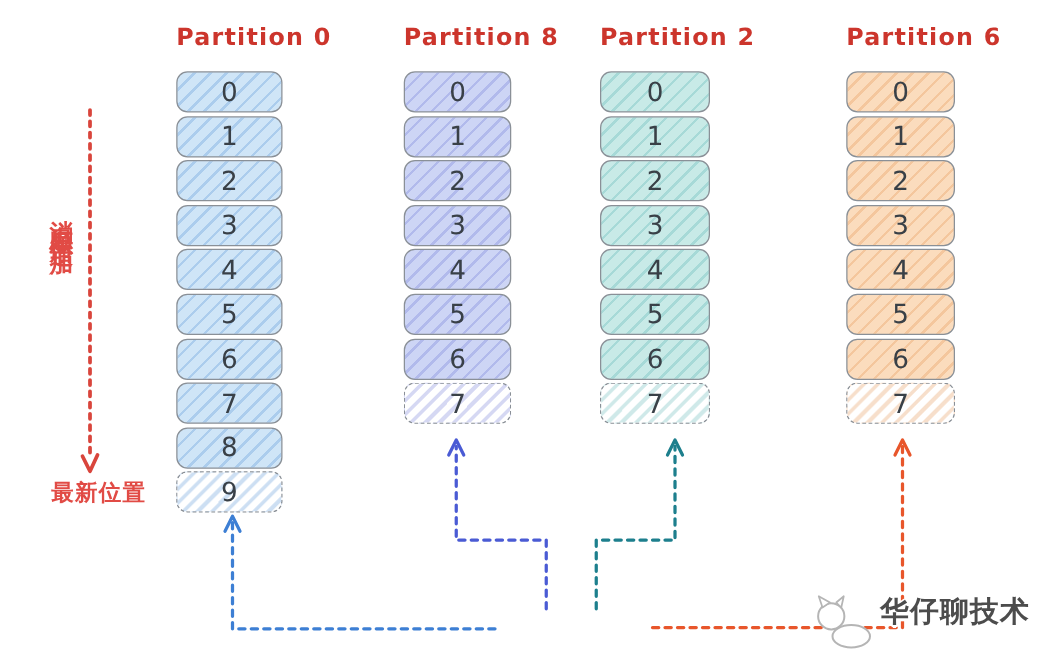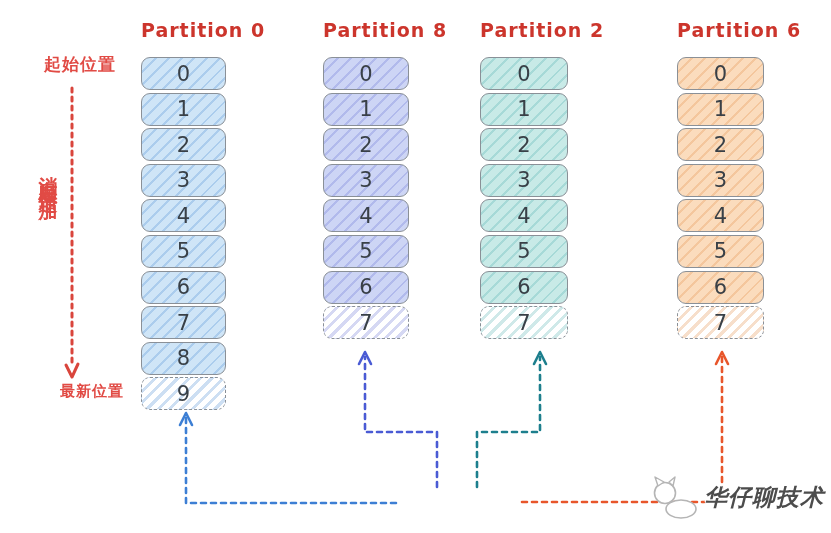--- a/index.html
+++ b/index.html
@@ -12,43 +12,43 @@
   .start-label{
     position:absolute;left:36px;top:53px;width:88px;text-align:center;
     color:var(--label-red);font-size:17px;font-weight:600;letter-spacing:1px;
   }
   .append-label{
     position:absolute;left:36px;top:160px;height:150px;
     writing-mode:vertical-rl;text-orientation:upright;
     color:var(--label-red);font-size:19px;font-weight:600;letter-spacing:5px;
   }
   .latest-label{
-    position:absolute;left:34px;top:382px;width:90px;text-align:right;
-    color:var(--label-red);font-size:15px;font-weight:600;letter-spacing:1px;
+    position:absolute;left:34px;top:382px;width:90px;text-align:center;
+    color:var(--label-red);font-size:18px;font-weight:600;letter-spacing:1px;
   }
   
   .column{position:absolute;top:20px;}
   .col-title{
     color:var(--title-red);font-size:19px;font-weight:700;letter-spacing:1px;
     text-align:right;line-height:20px;margin-bottom:17px;white-space:nowrap;
   }
   .cells{display:flex;flex-direction:column;gap:2.6px;}
   .cell{
     box-sizing:border-box;height:33px;border:1.6px solid var(--cell-border);
     border-radius:9px;display:flex;align-items:center;justify-content:center;
     font-size:21px;font-weight:500;color:var(--cell-number);
   }
   .cell--dashed{border-style:dashed;}
   
   .write-label{
     position:absolute;left:396px;top:487px;width:126px;text-align:center;
     color:var(--label-red);font-size:20px;font-weight:600;letter-spacing:1px;
   }
   .watermark{
-    position:absolute;left:650px;top:474px;display:flex;align-items:center;gap:4px;font-style:italic;
+    position:absolute;left:650px;top:474px;display:flex;align-items:flex-start;gap:4px;
   }
   .watermark-text{
     color:#4c4c4c;font-size:23px;font-weight:700;letter-spacing:1px;
     text-shadow:-1px -1px 0 #fff,1px -1px 0 #fff,-1px 1px 0 #fff,1px 1px 0 #fff,0 2px 0 #fff;
   }
 </style>
 </head>
 <body>
 
 <div class="canvas">
@@ -64,21 +64,20 @@
     <path d="M437 487 V432 H365 V357" fill="none" stroke-width="2.6" stroke-dasharray="5 5" stroke-linecap="round" stroke="#4a5bd4"></path>
     <path d="M359 364 L365 352 L371 364" fill="none" stroke-width="2.6" stroke-linecap="round" stroke-linejoin="round" stroke="#4a5bd4"></path>
 
     <path d="M477 487 V432 H540 V357" fill="none" stroke-width="2.6" stroke-dasharray="5 5" stroke-linecap="round" stroke="#1d7f8d"></path>
     <path d="M534 364 L540 352 L546 364" fill="none" stroke-width="2.6" stroke-linecap="round" stroke-linejoin="round" stroke="#1d7f8d"></path>
 
     <path d="M522 502 H722 V357" fill="none" stroke-width="2.6" stroke-dasharray="5 5" stroke-linecap="round" stroke="#e8562b"></path>
     <path d="M716 364 L722 352 L728 364" fill="none" stroke-width="2.6" stroke-linecap="round" stroke-linejoin="round" stroke="#e8562b"></path>
   </svg>
 
-  <div class="start-label">起始位置</div>
   <div class="append-label">消息顺序追加</div>
   <div class="latest-label">最新位置</div>
 
   <div id="partitions">
       <div class="column" style="left: 141px; width: 85px;">
         <div class="col-title">Partition 0</div>
         <div class="cells">
           <div class="cell" style="background-color: rgb(207, 229, 247); background-image: repeating-linear-gradient(135deg, rgba(88, 148, 214, 0.3) 0px, rgba(88, 148, 214, 0.3) 2px, transparent 2px, transparent 9px);">0</div>
           <div class="cell" style="background-color: rgb(207, 229, 247); background-image: repeating-linear-gradient(135deg, rgba(88, 148, 214, 0.3) 0px, rgba(88, 148, 214, 0.3) 2px, transparent 2px, transparent 9px);">1</div>
           <div class="cell" style="background-color: rgb(207, 229, 247); background-image: repeating-linear-gradient(135deg, rgba(88, 148, 214, 0.3) 0px, rgba(88, 148, 214, 0.3) 2px, transparent 2px, transparent 9px);">2</div>

